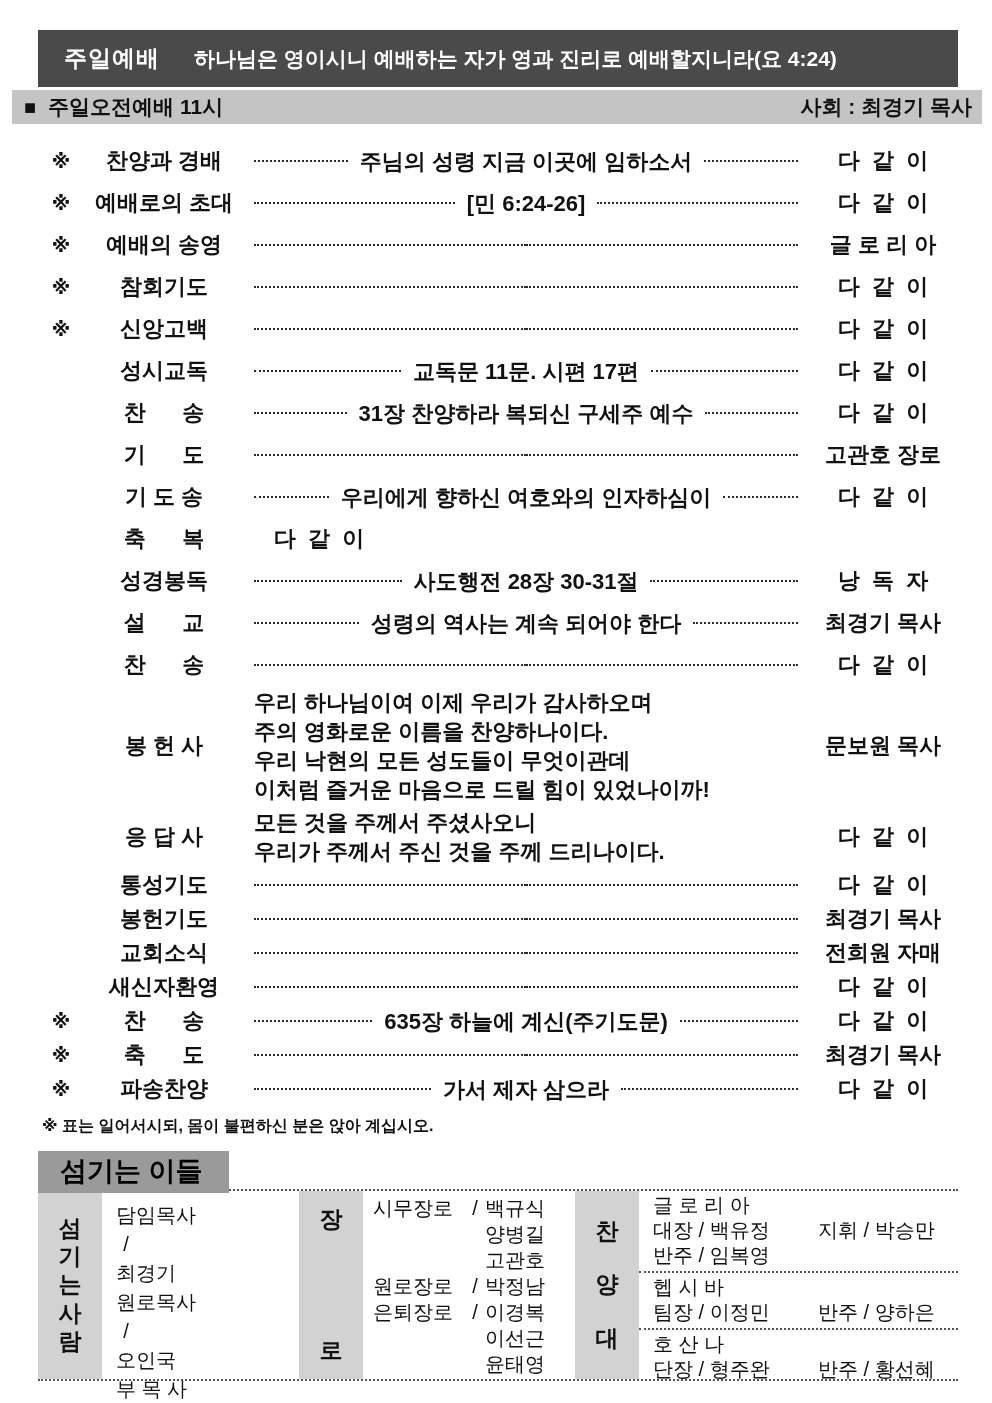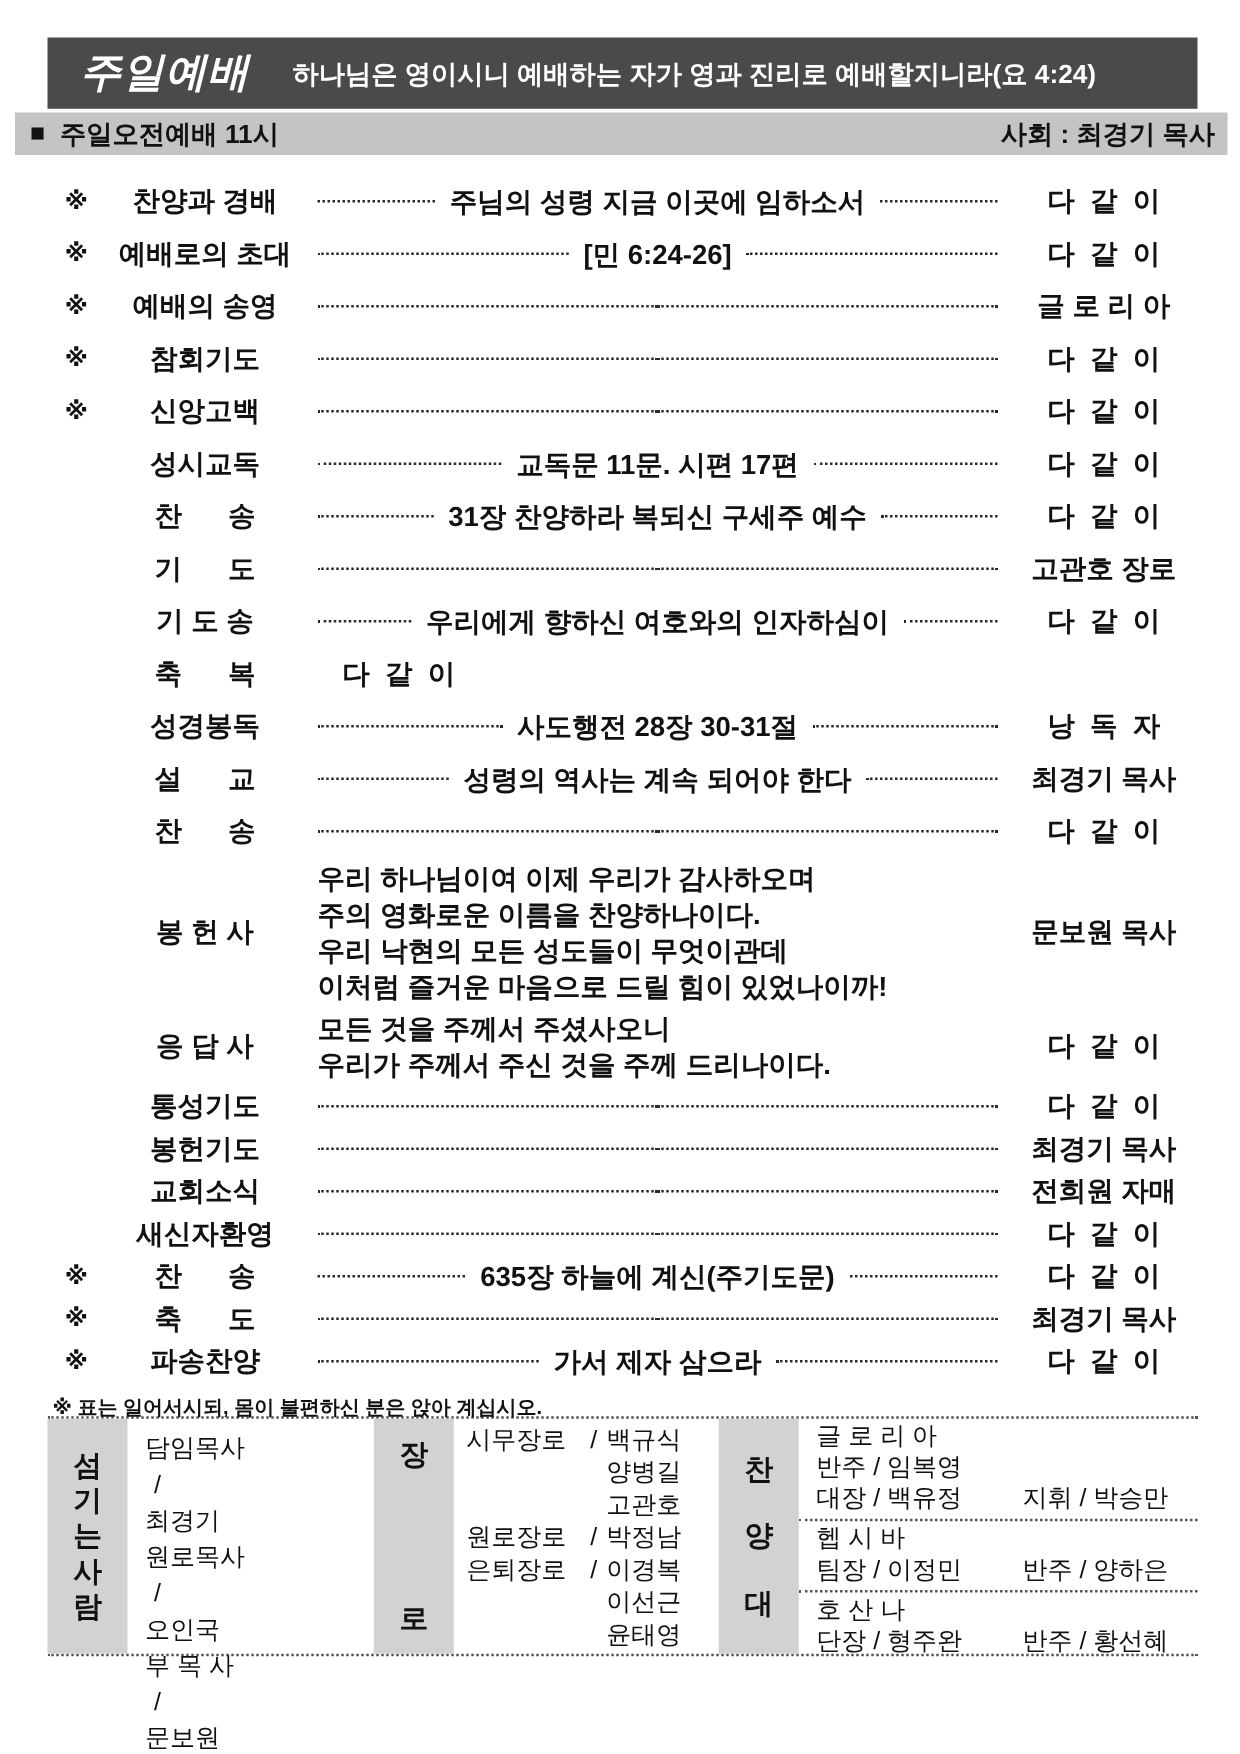--- a/index.html
+++ b/index.html
@@ -14,21 +14,21 @@
 
   
   .banner {
     background: #4a4a4a;
     color: #fff;
     height: 57px;
     display: flex;
     align-items: center;
     padding: 0 20px 0 26px;
   }
-  .banner-title { font-size: 33px; font-weight: bold; letter-spacing: 1px; font-style: italic; }
+  .banner-title { font-size: 23px; font-weight: bold; letter-spacing: 1px; }
   .banner-verse { font-size: 21px; font-weight: bold; margin-left: 34px; white-space: nowrap; }
 
   .subbar {
     margin: 3px -24px 0 -26px;
     background: #c4c4c4;
     display: flex;
     align-items: center;
     justify-content: space-between;
     padding: 3px 10px 3px 12px;
     font-size: 21px;
@@ -357,20 +357,21 @@
           <span class="center">가서 제자 삼으라</span>
           <span class="dots"></span>
         </span>
         <span class="resp">다  같  이</span>
       </div>
 
     <div class="footnote">※ 표는 일어서시되, 몸이 불편하신 분은 앉아 계십시오.</div>
   </div>
 
   <div>
+    <div class="section-title">섬기는 이들</div>
 
     <div class="servers">
 
       <div class="vcell vcell--staff">
           <span>섬</span>
           <span>기</span>
           <span>는</span>
           <span>사</span>
           <span>람</span>
         </div>
@@ -397,22 +398,22 @@
       </div>
 
       <div class="vcell vcell--choir">
           <span>찬</span>
           <span>양</span>
           <span>대</span>
         </div>
       <div class="col-choir">
         <div class="cgroup">
           <div class="cgroup-name">글 로 리 아</div>
+          <div class="cline"><span class="ca">대장 / 백유정</span><span class="cb">지휘 / 박승만</span></div>
           <div class="cline"><span class="ca">반주 / 임복영</span><span class="cb"></span></div>
-          <div class="cline"><span class="ca">대장 / 백유정</span><span class="cb">지휘 / 박승만</span></div>
         </div>
         <div class="cgroup">
           <div class="cgroup-name">헵 시 바</div>
           <div class="cline"><span class="ca">팀장 / 이정민</span><span class="cb">반주 / 양하은</span></div>
         </div>
         <div class="cgroup">
           <div class="cgroup-name">호 산 나</div>
           <div class="cline"><span class="ca">단장 / 형주완</span><span class="cb">반주 / 황선혜</span></div>
         </div>
       </div>

